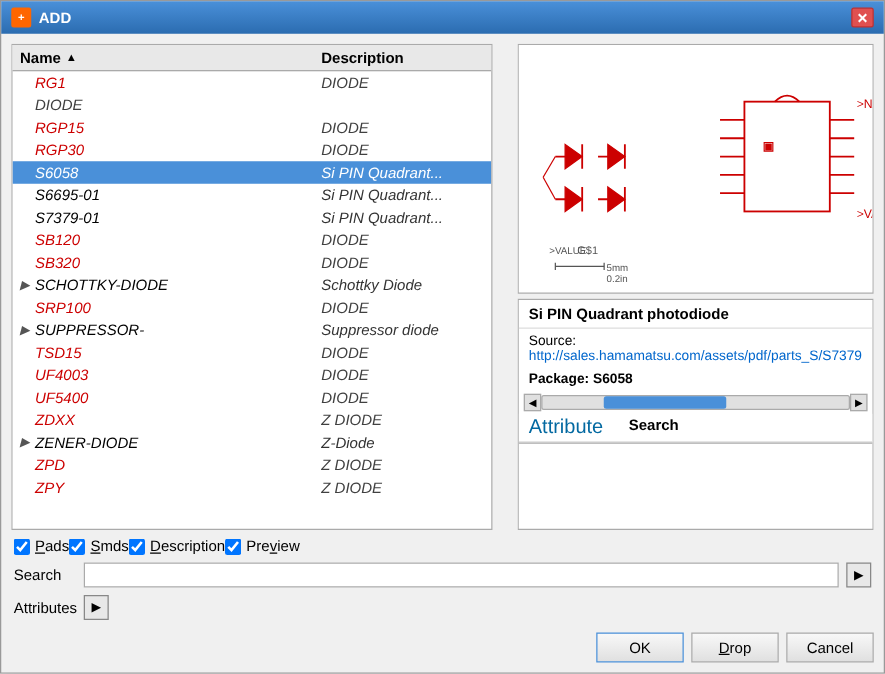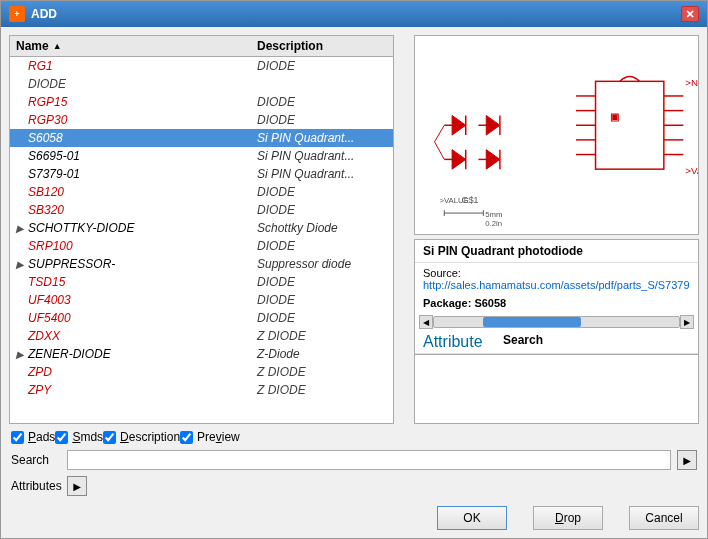--- a/index.html
+++ b/index.html
@@ -381,21 +381,20 @@
       height: 24px;
       min-width: 70px;
       border: 1px solid #aaa;
       background: linear-gradient(to bottom, #f8f8f8, #e0e0e0);
       cursor: pointer;
       font-size: 12px;
       padding: 0 12px;
       display: flex;
       align-items: center;
       justify-content: center;
-      margin-left: 20px;
     }
 
     .btn-ok {
       border-color: #4a90d9;
     }
 
     .btn u { text-decoration: underline; }
 
     
     ::-webkit-scrollbar { width: 12px; }

